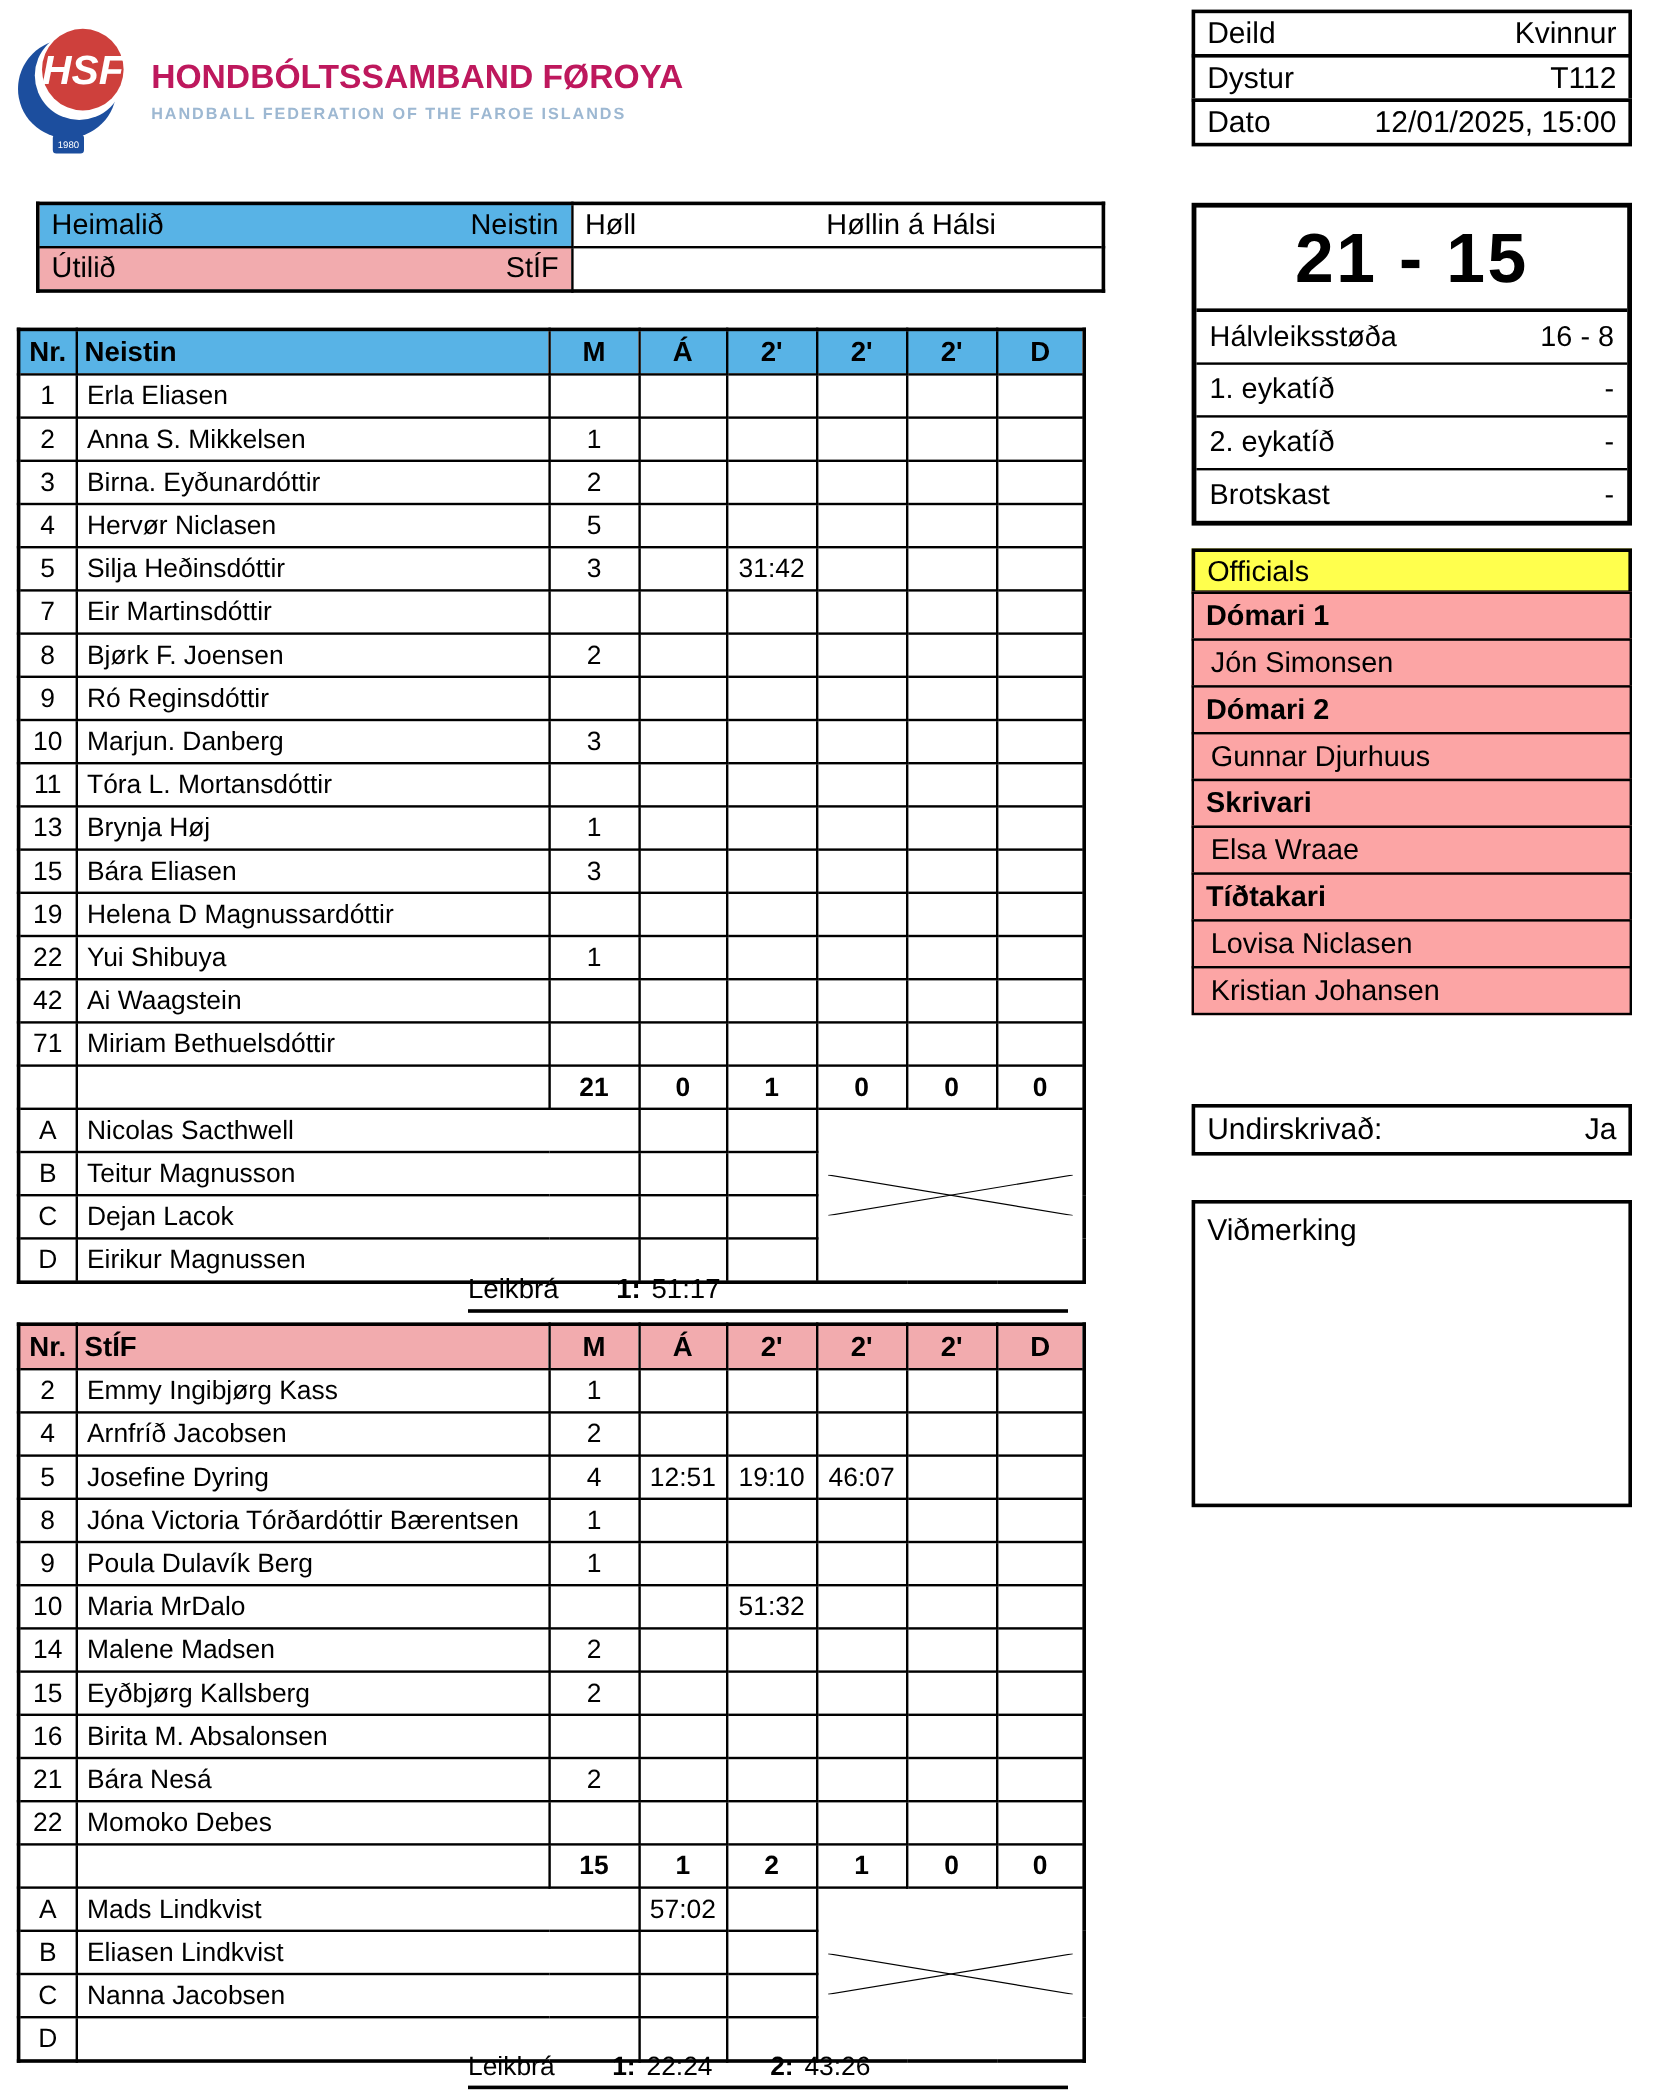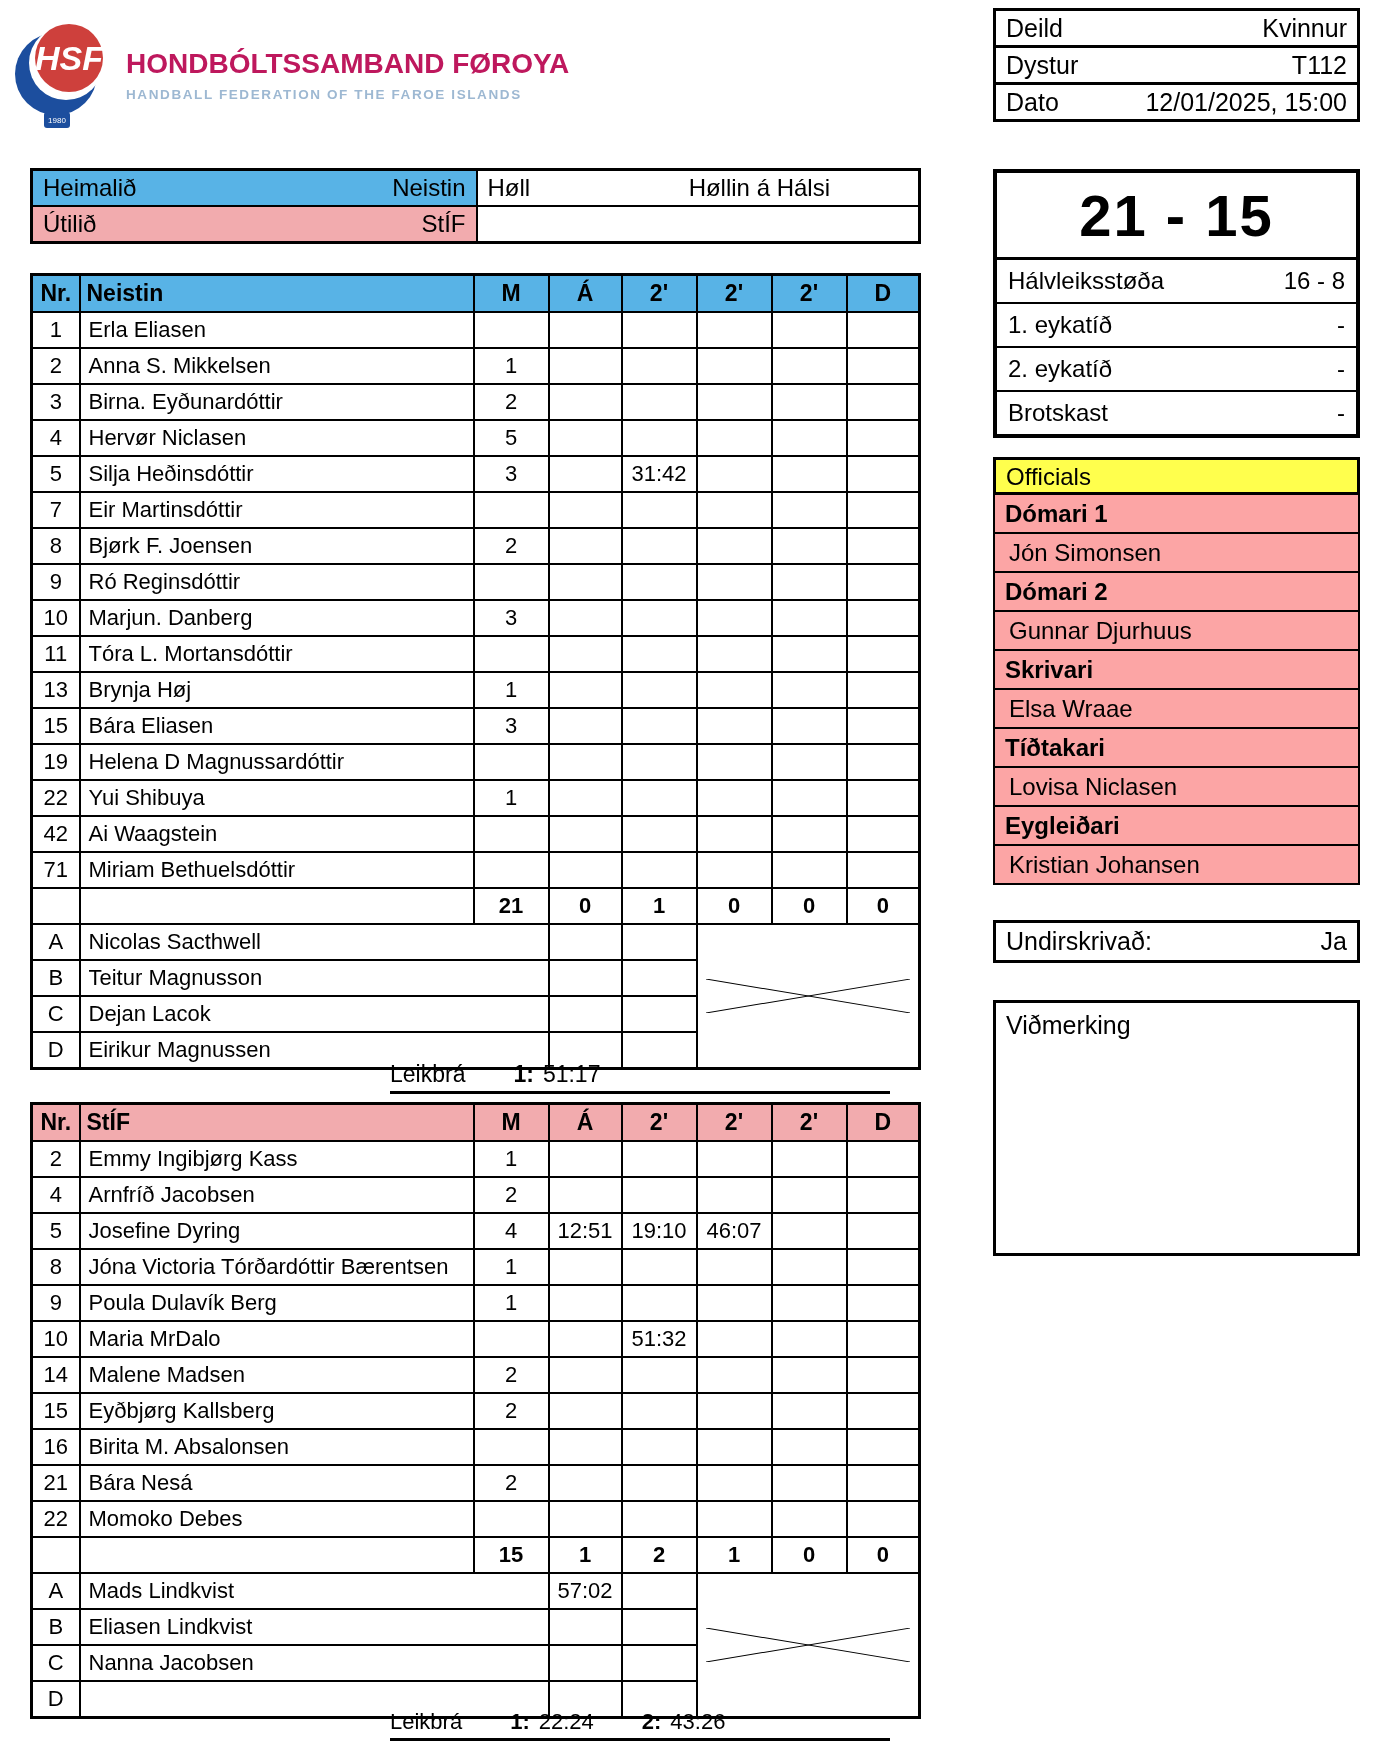--- a/index.html
+++ b/index.html
@@ -43,21 +43,21 @@
   
   table.teams { position:absolute; left:30px; top:168px; border-collapse:collapse;
                 table-layout:fixed; width:888px; border:3px solid #000; }
   table.teams td { border:2px solid #000; height:34px; padding:0; font-size:24px; overflow:hidden;text-align:center; }
   .cellflex { display:flex; justify-content:space-between; align-items:center; padding:0 10px; }
   .team-home { background:#58B3E6; }
   .team-away { background:#F2ABAE; }
   .hall-val { padding-right:78px; }
 
   
-  table.tbl { position:absolute; left:30px; border-collapse:collapse; table-layout:fixed;
+  table.tbl { position:absolute; left:14px; border-collapse:collapse; table-layout:fixed;
               width:888px; border:3px solid #000; }
   table.tbl th, table.tbl td { border:2px solid #000; height:34px; padding:0 8px;
               font-size:22px; overflow:hidden; white-space:nowrap; }
   table.tbl th { height:35px; font-size:23px; font-weight:700; text-align:center; padding:0 6px; }
   table.tbl th.name { text-align:left; }
   .t1 th { background:#58B3E6; }
   .t2 th { background:#F2ABAE; }
   td.num { text-align:center; padding:0 2px; }
   tr.totals td { font-weight:700; }
   td.xcell { padding:0; }
@@ -159,21 +159,20 @@
   <div class="rbox off-box">
     <div class="off-head">Officials</div>
     <div class="off-row off-role">Dómari 1</div>
     <div class="off-row off-name">Jón Simonsen</div>
     <div class="off-row off-role">Dómari 2</div>
     <div class="off-row off-name">Gunnar Djurhuus</div>
     <div class="off-row off-role">Skrivari</div>
     <div class="off-row off-name">Elsa Wraae</div>
     <div class="off-row off-role">Tíðtakari</div>
     <div class="off-row off-name">Lovisa Niclasen</div>
-    <div class="off-row off-role">Eygleiðari</div>
     <div class="off-row off-name">Kristian Johansen</div>
   </div>
 
   <div class="rbox signed-box">
     <span>Undirskrivað:</span>
     <span>Ja</span>
   </div>
 
   <div class="rbox remarks-box">
     <div class="lbl">Viðmerking</div>

